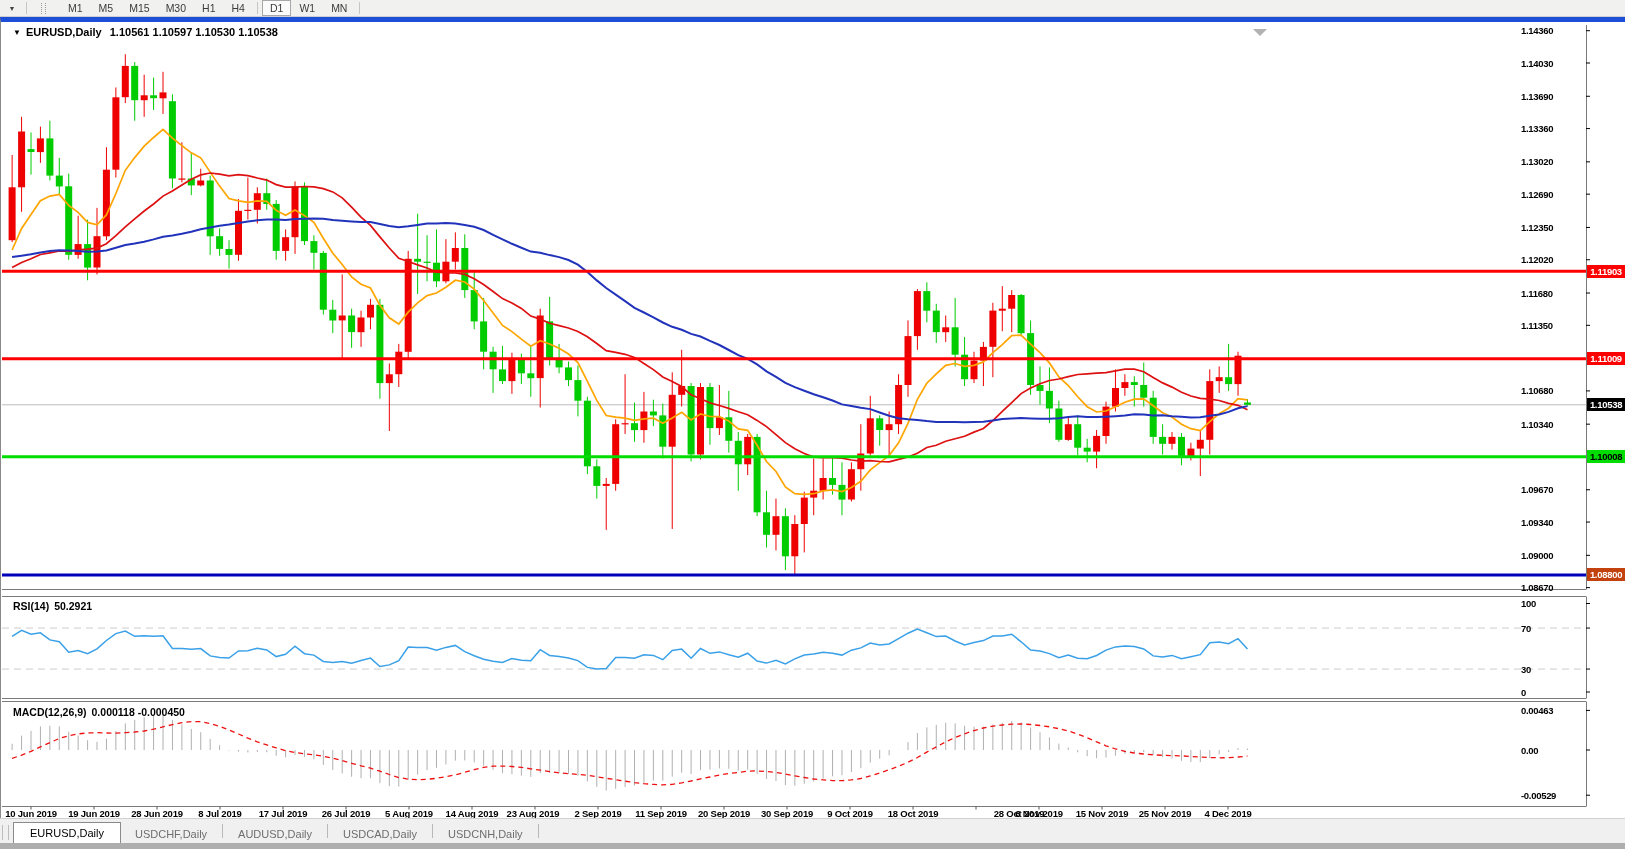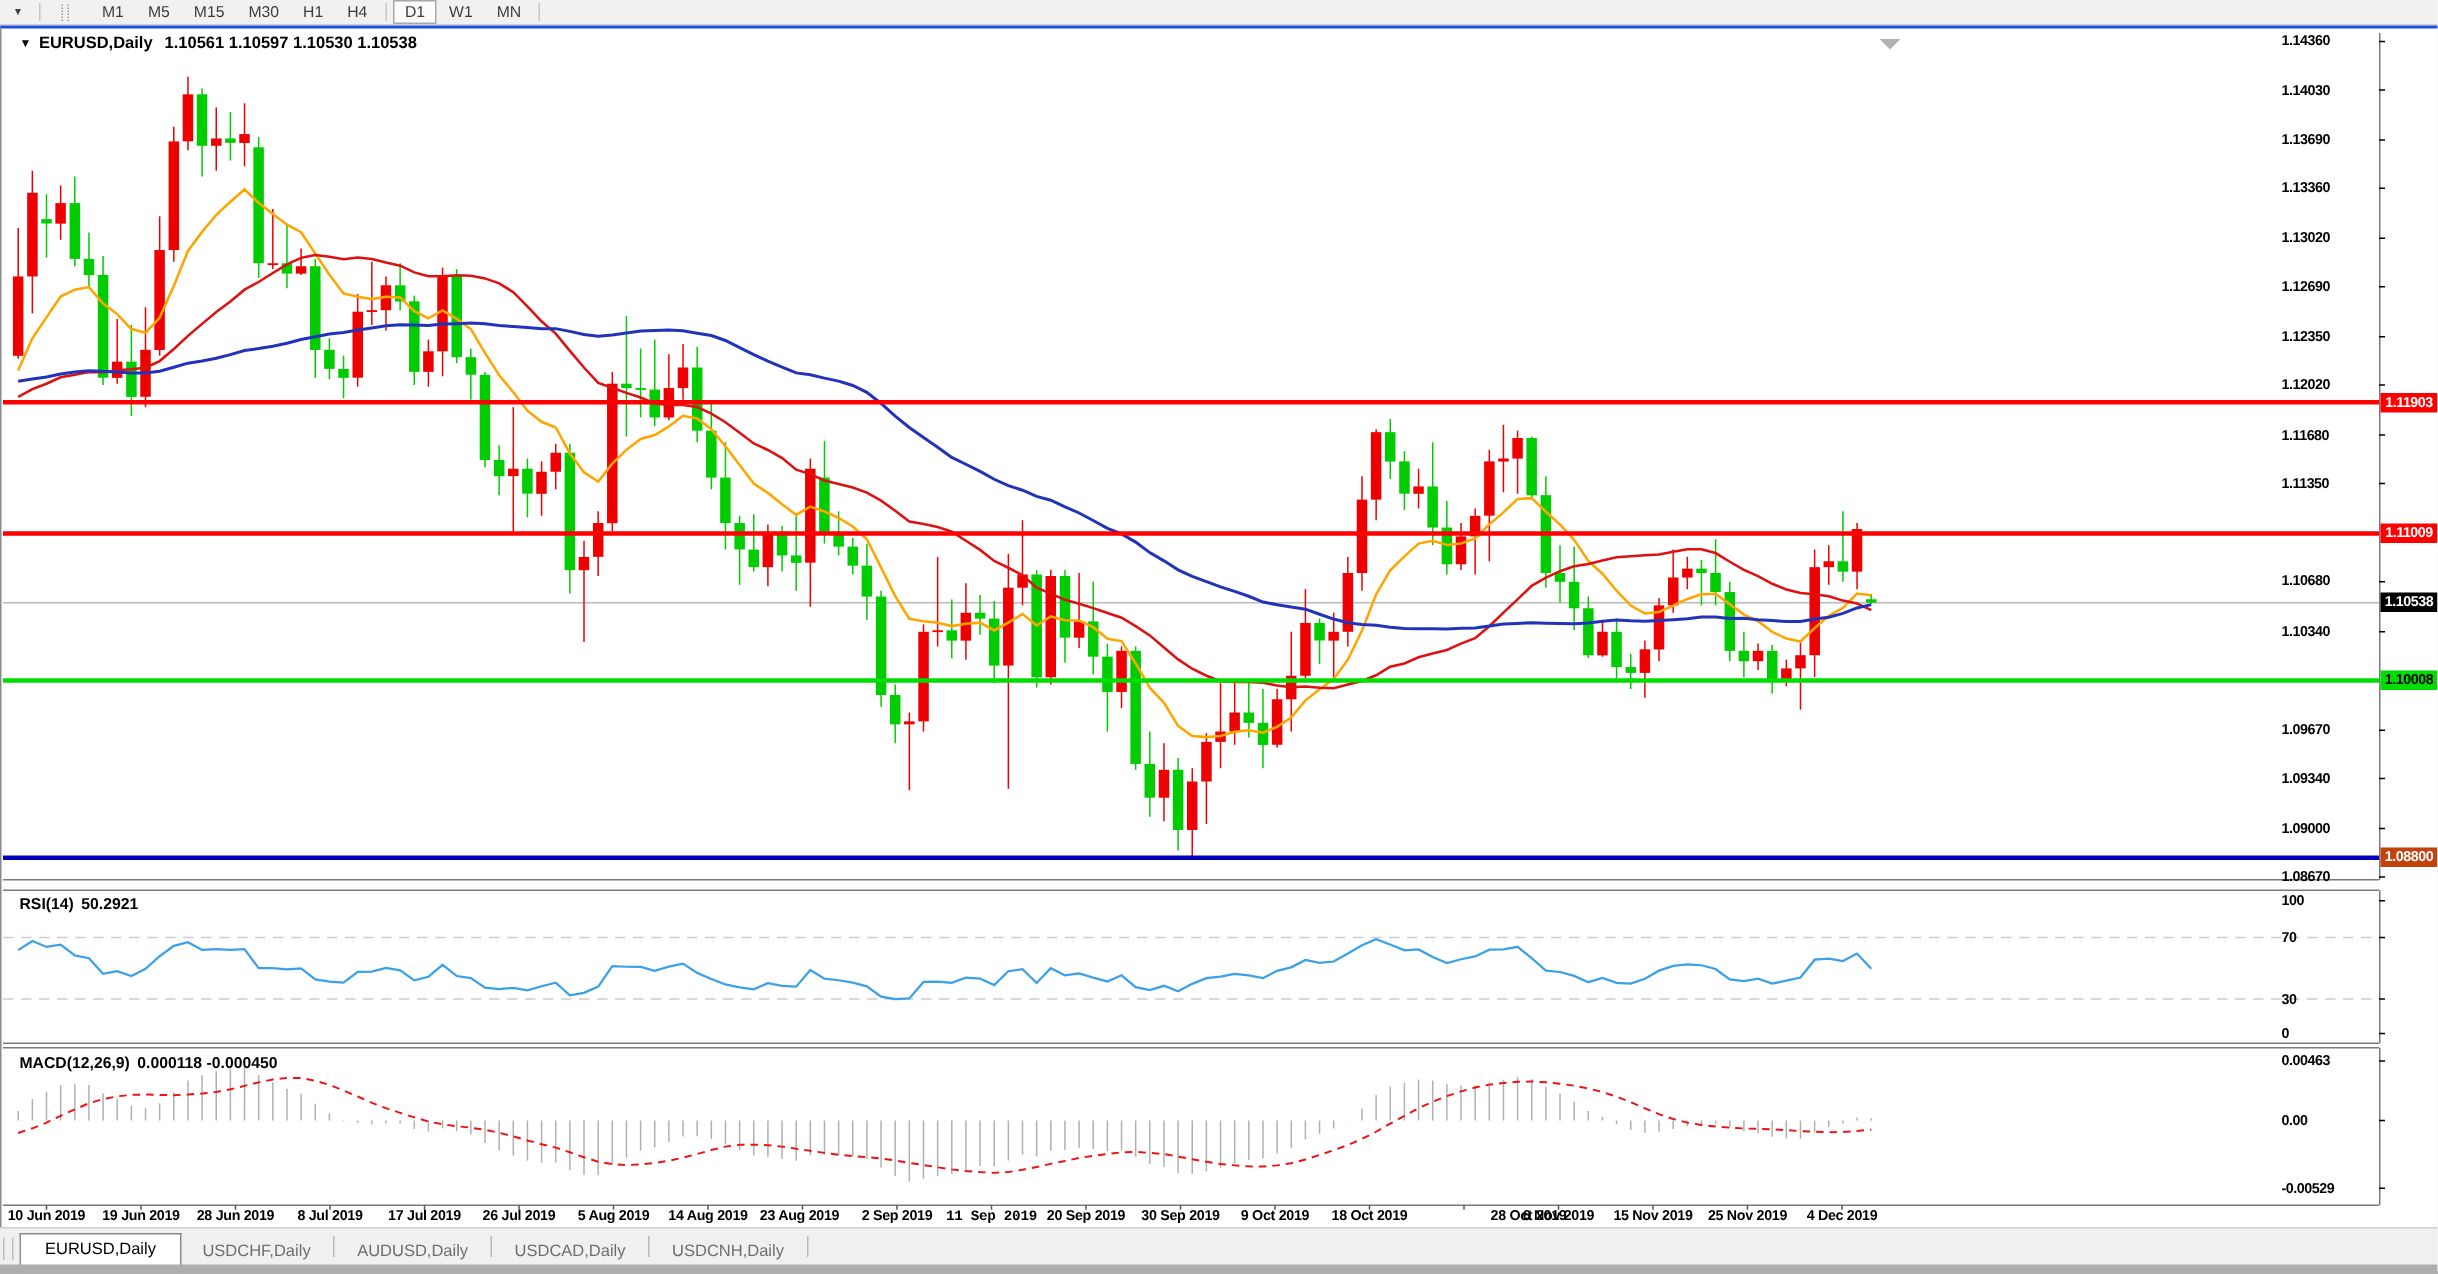--- a/index.html
+++ b/index.html
@@ -13,21 +13,21 @@
     background:#f1f1f0;border-bottom:1px solid #cfcfcf;display:flex;align-items:center;}
   .tb-dropdown{width:20px;height:14px;margin-left:2px;display:flex;align-items:center;
     justify-content:center;font-size:7px;color:#444;}
   .tb-sep{width:1px;height:12px;background:#c6c6c6;margin:0 4px;}
   .tb-grip{width:3px;height:11px;border-left:1px dotted #9a9a9a;border-right:1px dotted #9a9a9a;margin:0 14px 0 10px;}
   .tf-btn{font-size:10.5px;color:#3c3c3c;padding:0 7px;height:14px;line-height:14px;
     border:1px solid transparent;letter-spacing:0;}
   .tf-btn.active{background:#fbfbfb;border:1px solid #a8a8a8;}
   
   #chart-window{position:absolute;left:0;top:17px;width:1625px;height:801px;background:#ffffff;
-    border-left:1px solid #8a8a8a;border-top:2px solid #1d4ed8;box-shadow:inset 1px 1px 0 #ffffff;}
+    border-left:1px solid #8a8a8a;border-top:5px solid #1d4ed8;box-shadow:inset 1px 1px 0 #ffffff;}
   #chart-svg{position:absolute;left:0;top:0;}
   #chart-header{position:absolute;left:12px;top:4px;font-size:11px;font-weight:700;color:#000;white-space:nowrap;}
   #chart-header .hdr-icon{font-size:8px;margin-right:5px;position:relative;top:-1px;}
   #chart-header .hdr-ohlc{margin-left:8px;}
   #rsi-label{position:absolute;left:12px;top:578px;font-size:10.5px;font-weight:700;color:#000;white-space:nowrap;}
   #macd-label{position:absolute;left:12px;top:684px;font-size:10.5px;font-weight:700;color:#000;white-space:nowrap;}
   #rsi-label span,#macd-label span{margin-right:5px;}
   #shift-marker{position:absolute;left:1252px;top:7px;width:0;height:0;
     border-left:7px solid transparent;border-right:7px solid transparent;border-top:7px solid #b2b2b2;}
   
@@ -604,21 +604,21 @@
       <div class="dlabel" style="left: 30px;">10 Jun 2019</div>
       <div class="dlabel" style="left: 93px;">19 Jun 2019</div>
       <div class="dlabel" style="left: 156px;">28 Jun 2019</div>
       <div class="dlabel" style="left: 219px;">8 Jul 2019</div>
       <div class="dlabel" style="left: 282px;">17 Jul 2019</div>
       <div class="dlabel" style="left: 345px;">26 Jul 2019</div>
       <div class="dlabel" style="left: 408px;">5 Aug 2019</div>
       <div class="dlabel" style="left: 471px;">14 Aug 2019</div>
       <div class="dlabel" style="left: 532px;">23 Aug 2019</div>
       <div class="dlabel" style="left: 597px;">2 Sep 2019</div>
-      <div class="dlabel" style="left: 660px; font-family: Liberation Mono, monospace;">11 Sep 2019</div>
+      <div class="dlabel" style="left: 660px;">11 Sep 2019</div>
       <div class="dlabel" style="left: 723px;">20 Sep 2019</div>
       <div class="dlabel" style="left: 786px;">30 Sep 2019</div>
       <div class="dlabel" style="left: 849px;">9 Oct 2019</div>
       <div class="dlabel" style="left: 912px;">18 Oct 2019</div>
       <div class="dlabel" style="left: 1018px;">28 Oct 2019</div>
       <div class="dlabel" style="left: 1038px;">6 Nov 2019</div>
       <div class="dlabel" style="left: 1101px;">15 Nov 2019</div>
       <div class="dlabel" style="left: 1164px;">25 Nov 2019</div>
       <div class="dlabel" style="left: 1227px;">4 Dec 2019</div>
     </div>

